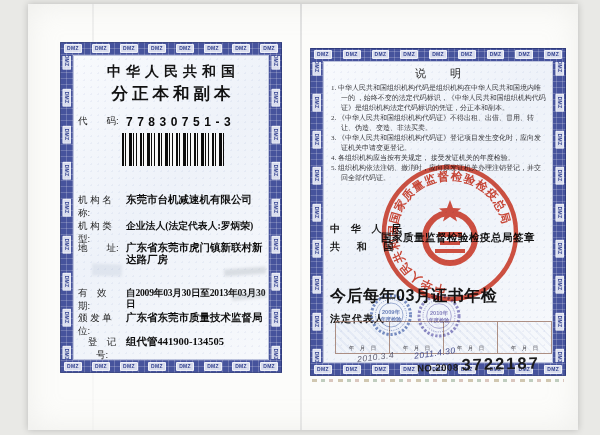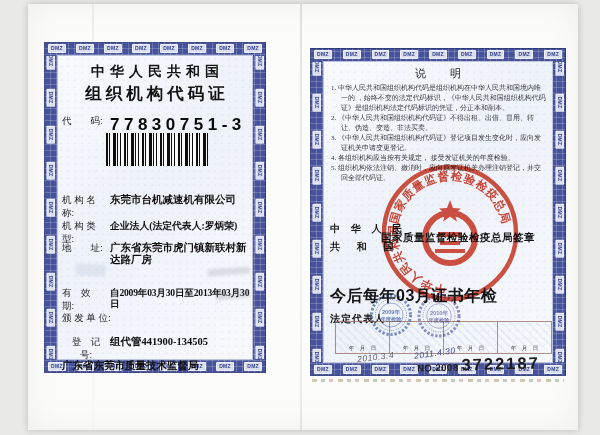--- a/index.html
+++ b/index.html
@@ -20,21 +20,21 @@
 
   
   .cert{
     position:absolute;
     background:
       repeating-linear-gradient(90deg, rgba(255,255,255,.20) 0 1px, rgba(0,0,0,0) 1px 6px),
       repeating-linear-gradient(0deg, rgba(255,255,255,.20) 0 1px, rgba(0,0,0,0) 1px 6px),
       #46539c;
     box-shadow:inset 0 0 0 1px rgba(30,40,100,.55);
   }
-  .cert-left{left:16px;top:38px;width:222px;height:331px;}
+  .cert-left{left:32px;top:38px;width:222px;height:331px;}
   .cert-right{left:282px;top:44px;width:256px;height:328px;}
   .inner{
     position:absolute;inset:13px;
     background:
       radial-gradient(rgba(90,115,185,.07) 1px, rgba(0,0,0,0) 1px) 0 0/7px 7px,
       linear-gradient(135deg,#f8fafd 0%,#eef2f9 45%,#f7f9fc 100%);
     border:1px solid rgba(70,84,157,.30);
   }
   .strip{position:absolute;display:flex;overflow:hidden;pointer-events:none;}
   .strip .chip{
@@ -51,36 +51,36 @@
 
   
   .lc-title1{position:absolute;left:0;right:0;top:7px;text-align:center;
     font-size:14px;font-weight:bold;letter-spacing:5px;color:#141414;text-indent:5px;}
   .lc-title2{position:absolute;left:0;right:0;top:27px;text-align:center;
     font-size:16.5px;font-weight:bold;letter-spacing:4px;color:#111;text-indent:4px;}
   .row{position:absolute;left:4px;right:2px;display:flex;align-items:flex-start;}
   .lbl{flex:0 0 48px;font-size:9.5px;color:#232323;font-weight:500;letter-spacing:0;}
   .val{font-size:10.5px;font-weight:bold;color:#0e0e0e;line-height:1.18;font-family:"Liberation Serif",serif;}
   .row-code{top:59px;}
-  .code-val{font-size:17px;font-weight:bold;letter-spacing:4.5px;color:#0a0a0a;}
+  .code-val{font-size:12px;font-weight:bold;letter-spacing:4.5px;color:#0a0a0a;}
   .barcode{
     position:absolute;left:48px;top:77px;width:102px;height:33px;
     background:repeating-linear-gradient(90deg,
       #0c0c0c 0 2px,#f8f8f8 2px 3px,#0c0c0c 3px 4px,#f8f8f8 4px 7px,
       #0c0c0c 7px 10px,#f8f8f8 10px 11px,#0c0c0c 11px 12px,#f8f8f8 12px 14px,
       #0c0c0c 14px 15px,#f8f8f8 15px 18px);
   }
   .row-name{top:138px;}
   .row-type{top:164px;}
   .row-type .val{font-size:9.8px;}
   .row-addr{top:186px;}
   .row-addr .val{width:146px;}
   .row-valid{top:231px;}
   .row-valid .val{font-size:9.6px;letter-spacing:-0.2px;}
-  .row-issuer{top:256px;flex-direction:column;}
+  .row-issuer{top:256px;}
   .row-reg{top:280px;text-align:center;}
   .ghost{position:absolute;background:rgba(125,130,142,.22);filter:blur(1.6px);pointer-events:none;}
   .g1{left:150px;top:212px;width:42px;height:7px;transform:rotate(-4deg);}
   .g2{left:158px;top:236px;width:34px;height:7px;transform:rotate(-6deg);}
   .g3{left:18px;top:208px;width:30px;height:12px;transform:rotate(2deg);background:rgba(130,140,170,.14);}
 
   
   .rc-title{position:absolute;left:0;right:0;top:4px;text-align:center;
     font-size:11px;font-weight:normal;letter-spacing:24px;text-indent:24px;color:#242424;}
   .rc-list{position:absolute;left:7px;top:21px;width:216px;color:#38383c;
@@ -162,21 +162,21 @@
         <span class="chip">DMZ</span>
         <span class="chip">DMZ</span>
         <span class="chip">DMZ</span>
         <span class="chip">DMZ</span>
         <span class="chip">DMZ</span>
         <span class="chip">DMZ</span>
         <span class="chip">DMZ</span>
       </div>
     <div class="inner">
       <div class="lc-title1">中华人民共和国</div>
-      <div class="lc-title2">组织机构代码证</div>
+      <div class="lc-title2">分正本和副本</div>
 
       <div class="row row-code">
         <span class="lbl">代　　码:</span>
         <span class="code-val">77830751-3</span>
       </div>
       <div class="barcode"></div>
 
       <div class="row row-name">
         <span class="lbl">机 构 名 称:</span>
         <span class="val">东莞市台机减速机有限公司</span>

